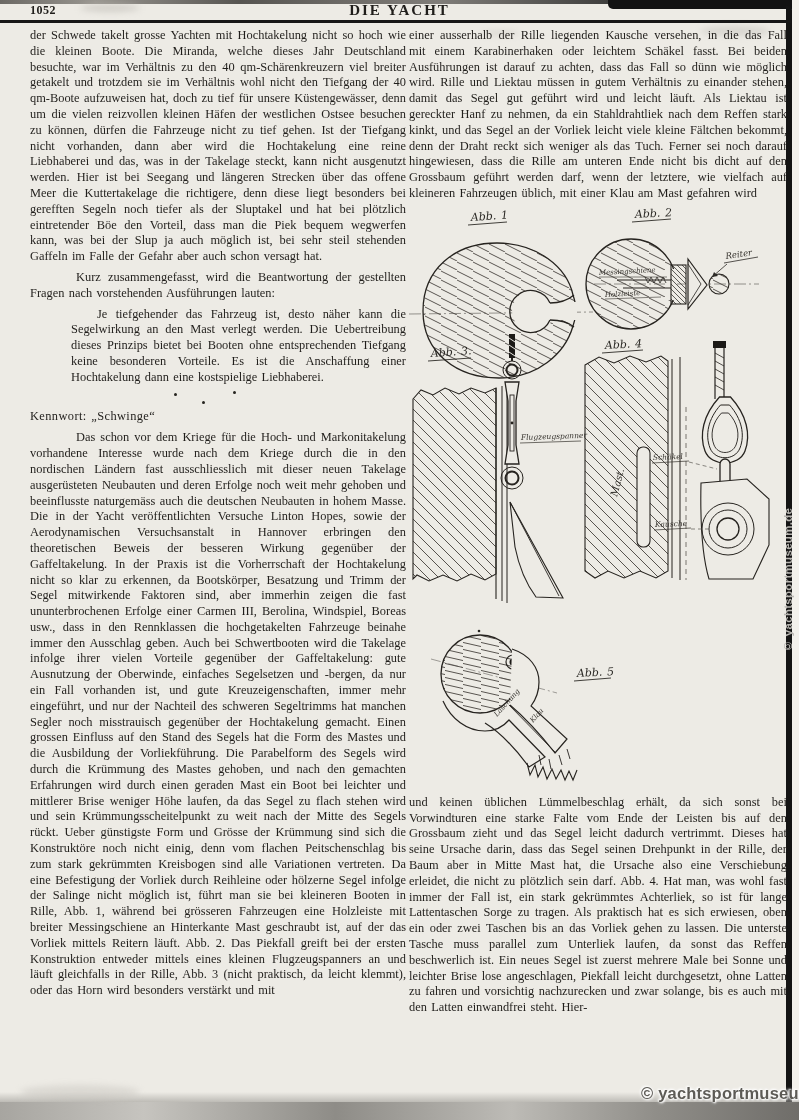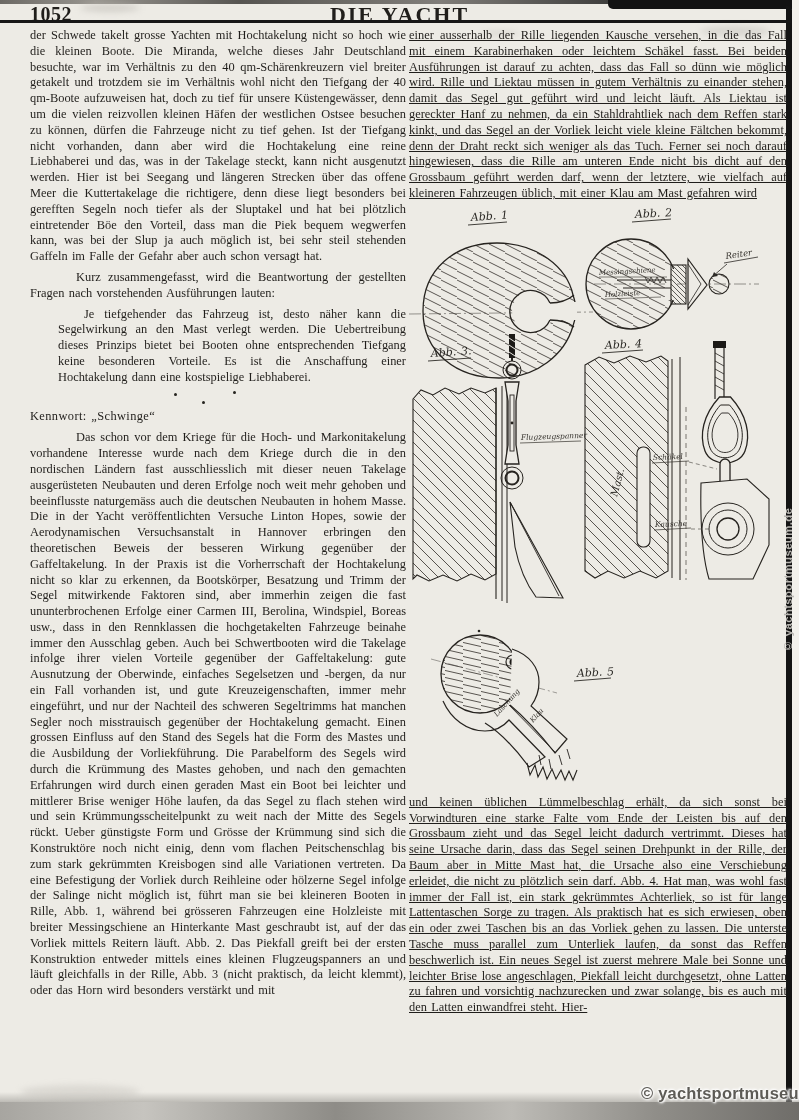--- a/index.html
+++ b/index.html
@@ -19,33 +19,33 @@
   .edge-right{position:absolute;left:786px;top:6px;width:6px;height:1102px;background:#141414;border-top-right-radius:4px;}
   .edge-right-outer{position:absolute;left:792px;top:0;width:7px;height:1120px;background:#f3f1ec;}
   .edge-bottom{position:absolute;left:0;top:1102px;width:799px;height:18px;
     background:linear-gradient(90deg,#a7a5a0,#c6c4bf 18%,#8e8c87 42%,#bdbbb6 64%,#908e89 82%,#6f6d69);
     }
   .edge-bottom::before{content:"";position:absolute;left:0;top:-10px;width:100%;height:10px;
     background:linear-gradient(180deg,rgba(150,148,143,0) 0%,rgba(150,148,143,.55) 100%);}
   .smudge{position:absolute;border-radius:50%;filter:blur(3px);background:#b9b6b0;opacity:.5;}
 
   
-  .page-number{position:absolute;left:30px;top:3px;font-size:20px;font-weight:bold;letter-spacing:.5px;}
+  .page-number{position:absolute;left:30px;top:3px;font-size:12px;font-weight:bold;letter-spacing:.5px;}
   .journal-title{position:absolute;left:0;top:2px;width:799px;text-align:center;
-    font-size:22px;font-weight:bold;letter-spacing:2px;}
+    font-size:15px;font-weight:bold;letter-spacing:2px;}
   .header-rule{position:absolute;left:0;top:20px;width:791px;height:3px;background:#171717;}
 
   
   .col{position:absolute;top:28px;font-size:12.4px;line-height:15.8px;text-align:justify;
     word-spacing:1.2px;}
   .col p{margin:0 0 5px 0;}
   .col-left{left:30px;width:376px;}
-  .col-right{left:409px;width:378px;text-decoration:underline;}
+  .col-right{left:409px;width:378px;}
   p.indent{text-indent:46px;}
-  p.summary{margin-left:28px;text-indent:26px;}
+  p.summary{margin-left:41px;text-indent:26px;}
   .dots{position:relative;height:15px;margin:5px 0 2px 0;}
   .dots i{position:absolute;width:3px;height:3px;background:#26241f;border-radius:50%;}
   .dots i:nth-child(1){left:144px;top:2px;}
   .dots i:nth-child(2){left:203px;top:0px;}
   .dots i:nth-child(3){left:172px;top:10px;}
   .kennwort{text-align:left;padding-right:54px;margin:3px 0 6px 0;letter-spacing:.4px;}
 
   
   .figures{position:relative;width:378px;height:586px;margin:1px 0 2px 0;}
   .figures svg{position:absolute;left:0;top:0;}

